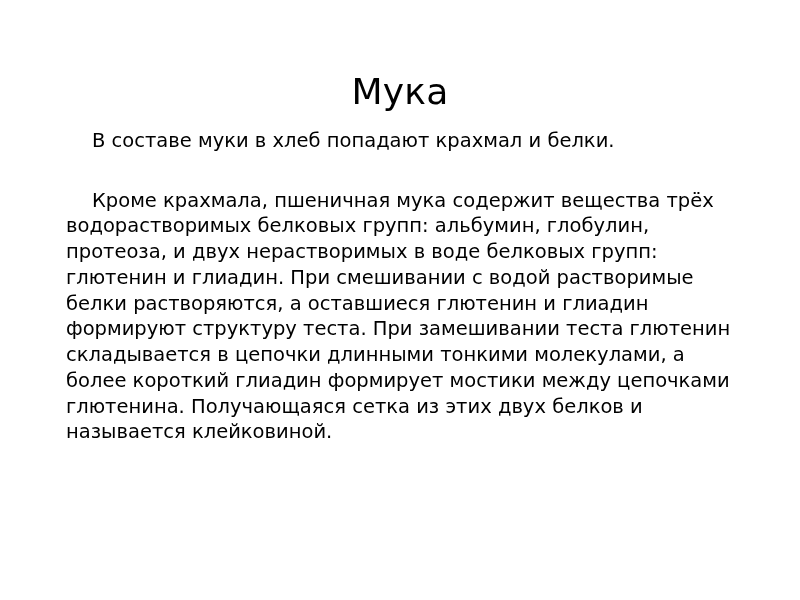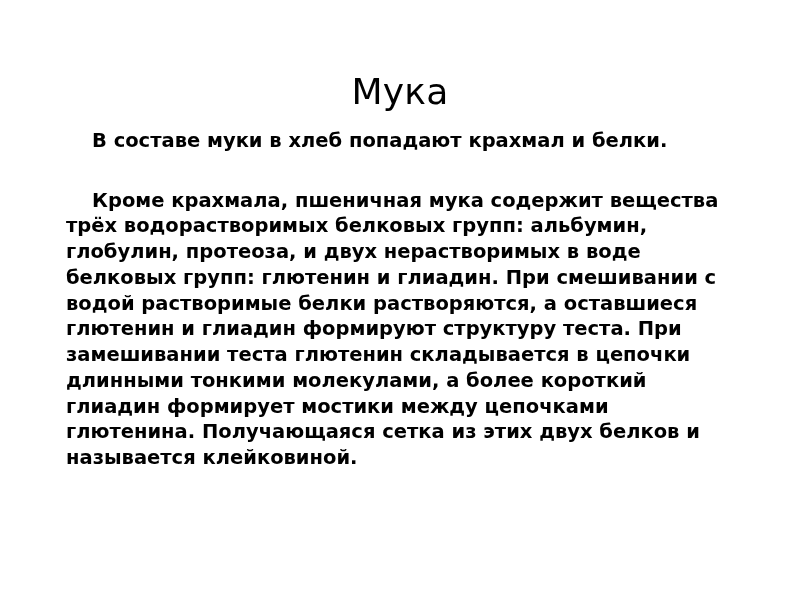--- a/index.html
+++ b/index.html
@@ -29,21 +29,20 @@
     font-size: 36px;
     font-weight: normal;
     line-height: 1.1;
     letter-spacing: 0.2px;
   }
   .body-block {
     position: absolute;
     top: 128px;
     left: 66px;
     width: 668px;
-    font-weight: bold;
   }
   .para {
     font-size: 19.5px;
     line-height: 1.32;
     text-align: left;
     margin: 0;
   }
   .para-first {
     text-indent: 26px;
     margin-bottom: 34px;

